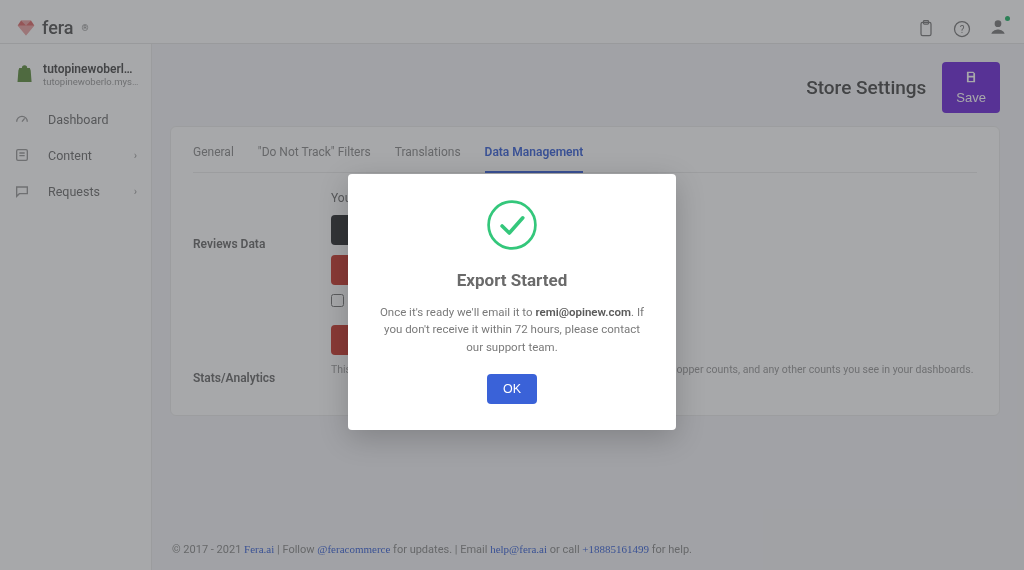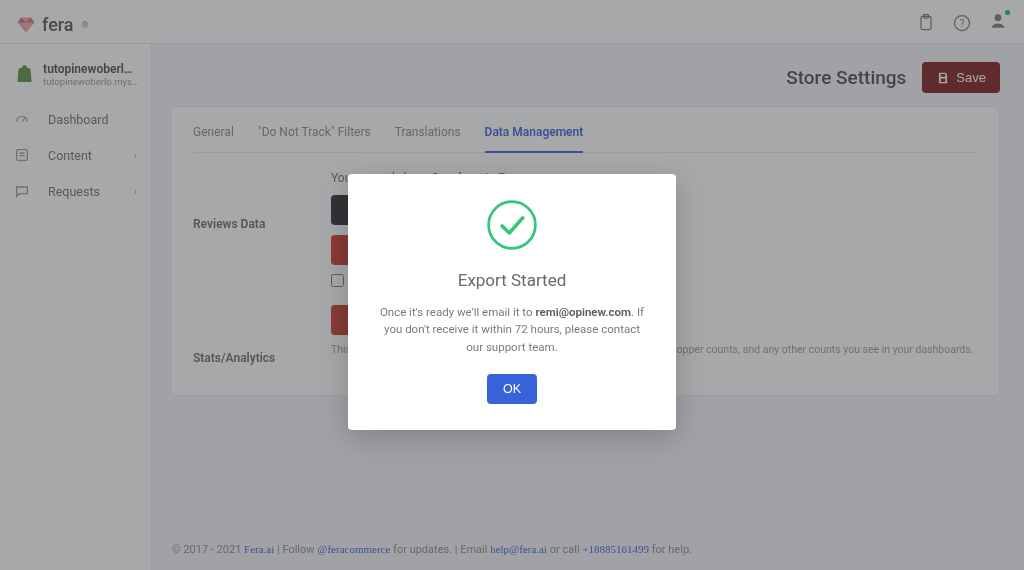--- a/index.html
+++ b/index.html
@@ -11,22 +11,22 @@
     height: 570px;
     overflow: hidden;
     position: relative;
   }
 
   
   .topbar {
     height: 44px;
     background: #ffffff;
     display: flex;
-    align-items: flex-end;
-    padding: 8px 16px;
+    align-items: flex-start;
+    padding: 17px 16px;
     border-bottom: 1px solid #e5e5e5;
   }
   .brand {
     display: flex;
     align-items: center;
     gap: 6px;
     font-size: 18px;
     color: #555;
     font-weight: 500;
   }
@@ -98,26 +98,27 @@
     flex-direction: column;
     overflow: hidden;
   }
   .page-head {
     display: flex; align-items: center; justify-content: flex-end;
     margin-bottom: 13px;
     gap: 16px;
   }
   .page-title { font-size: 19px; font-weight: 500; color: #4a4a4a; }
   .save-btn {
-    background: #7f1d1d; color: #fff;
+    background: #6d28d9; color: #fff;
     border: none; border-radius: 4px;
     padding: 8px 14px;
     font-size: 13px; font-weight: 500;
     display: flex; align-items: center; gap: 6px;
     cursor: pointer;
+    flex-direction: column;
   }
   .save-btn svg { width: 14px; height: 14px; }
 
   .panel {
     background: #fff;
     border: 1px solid #ececec;
     border-radius: 6px;
     padding: 0 22px 30px 22px;
     font-size: 12px;
     color: #6e6e6e;
@@ -201,21 +202,21 @@
     background: #fff;
     border-radius: 4px;
     box-shadow: 0 8px 30px rgba(0,0,0,0.2);
     padding: 24px 28px 26px 28px;
     text-align: center;
   }
   .modal-icon {
     width: 54px; height: 54px; margin: 0 auto 14px auto;
   }
   .modal-title {
-    font-size: 17px; color: #6a6a6a; font-weight: 400;
+    font-size: 17px; color: #6a6a6a; font-weight: 700;
     margin-bottom: 14px;
   }
   .modal-text {
     font-size: 11.5px; color: #7a7a7a; line-height: 1.5;
   }
   .modal-text b { color: #5a5a5a; font-weight: 600; }
   .modal-ok {
     margin-top: 18px;
     background: #3a62d8; color: #fff;
     border: none; border-radius: 4px;

